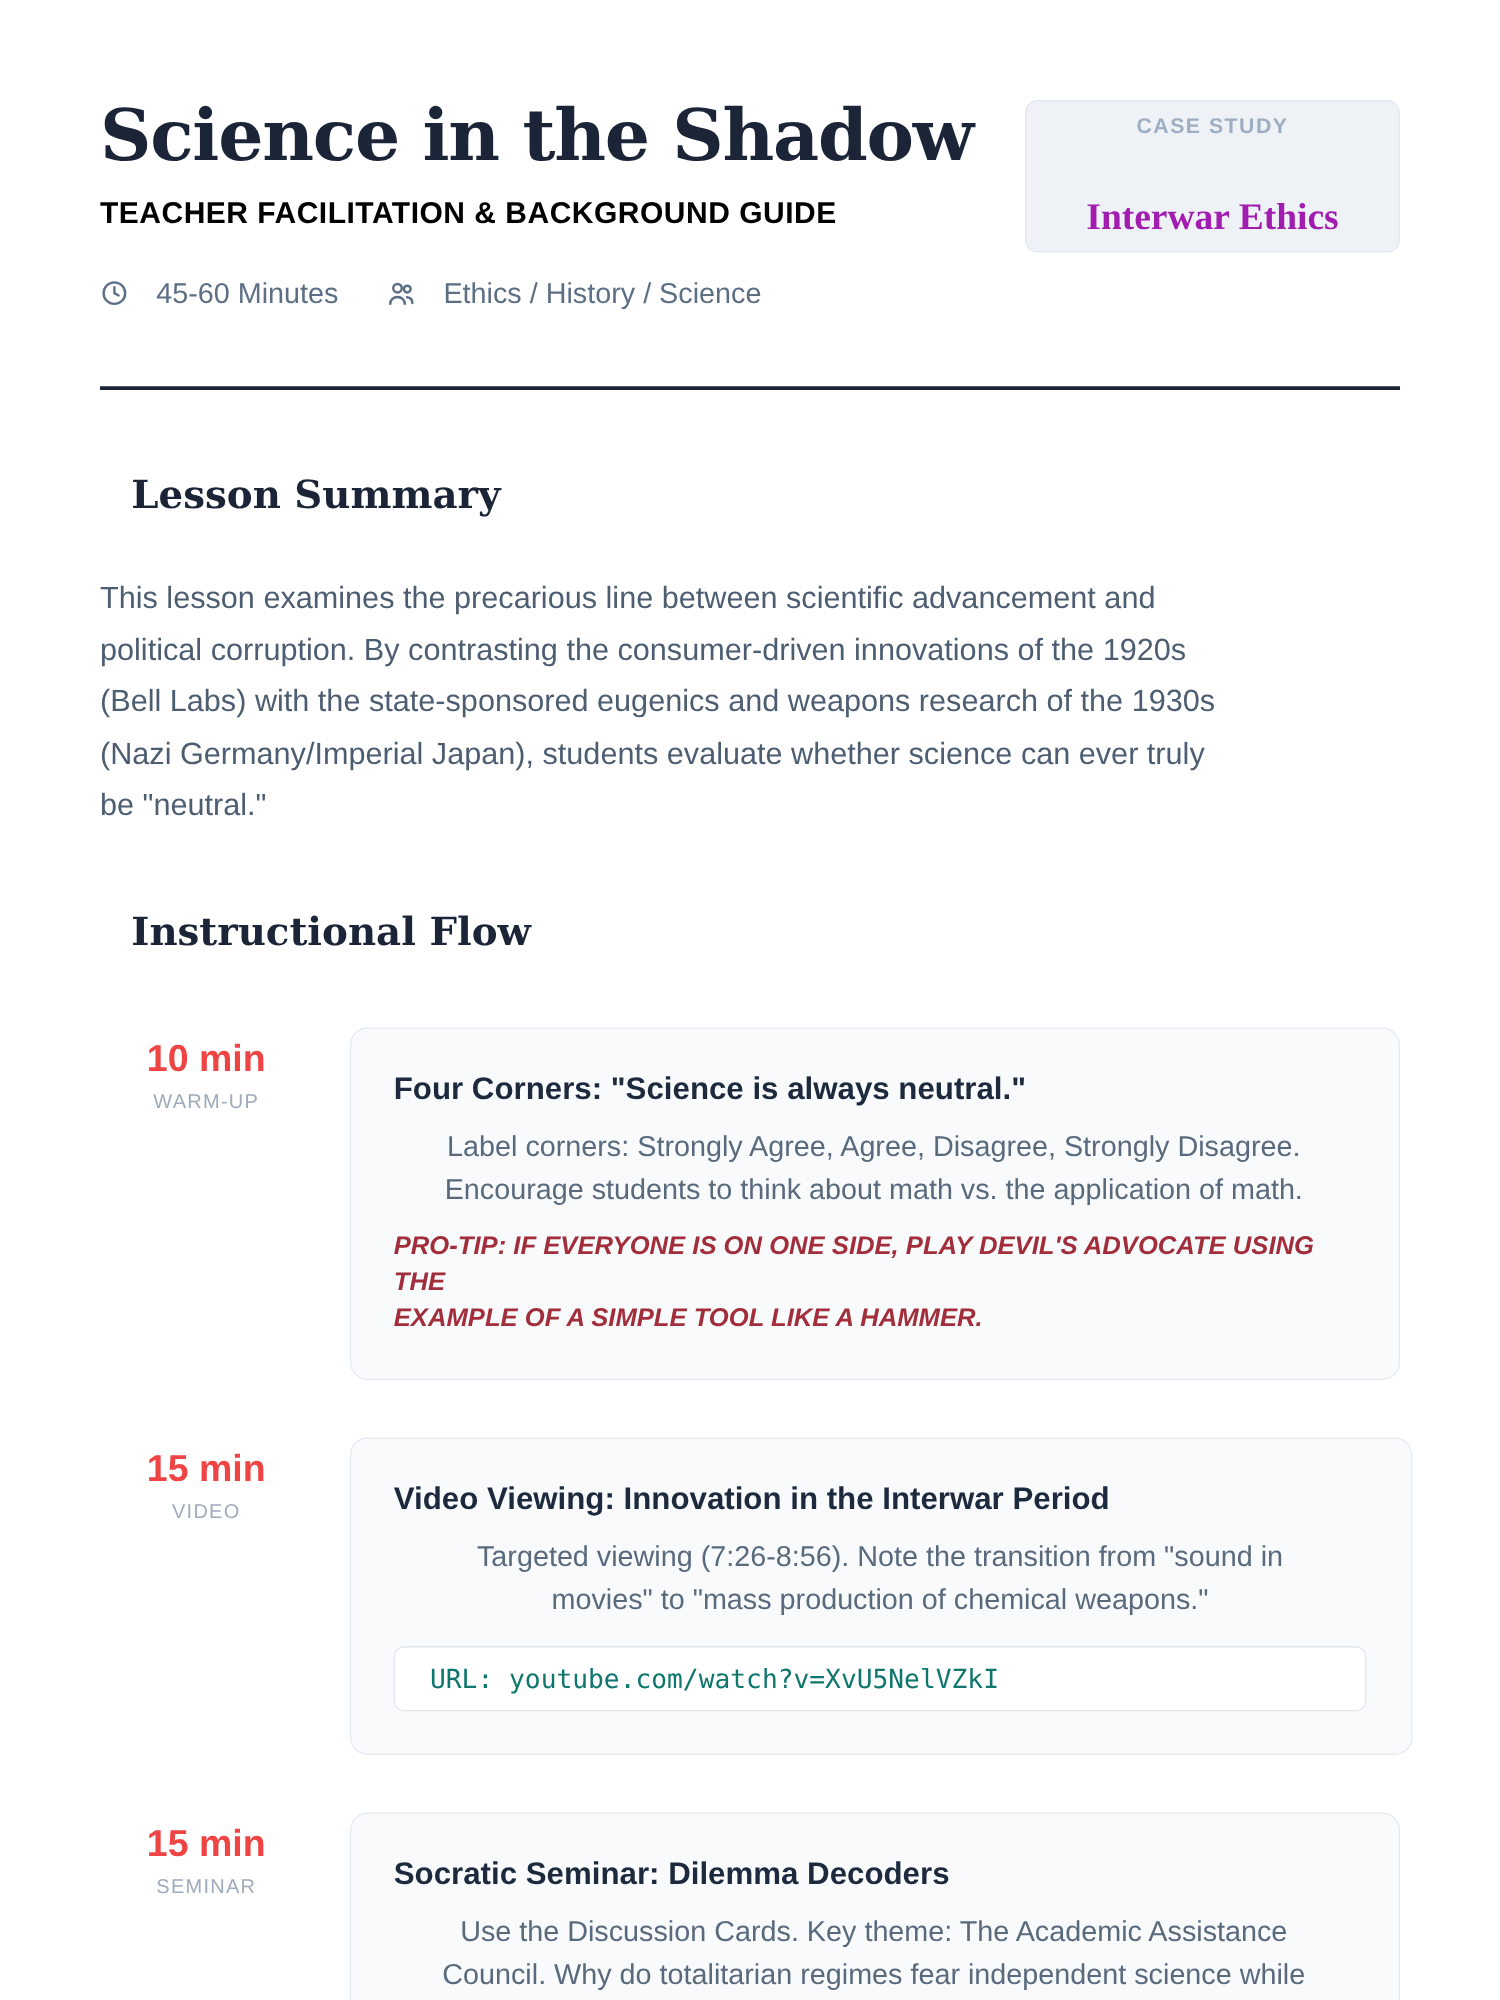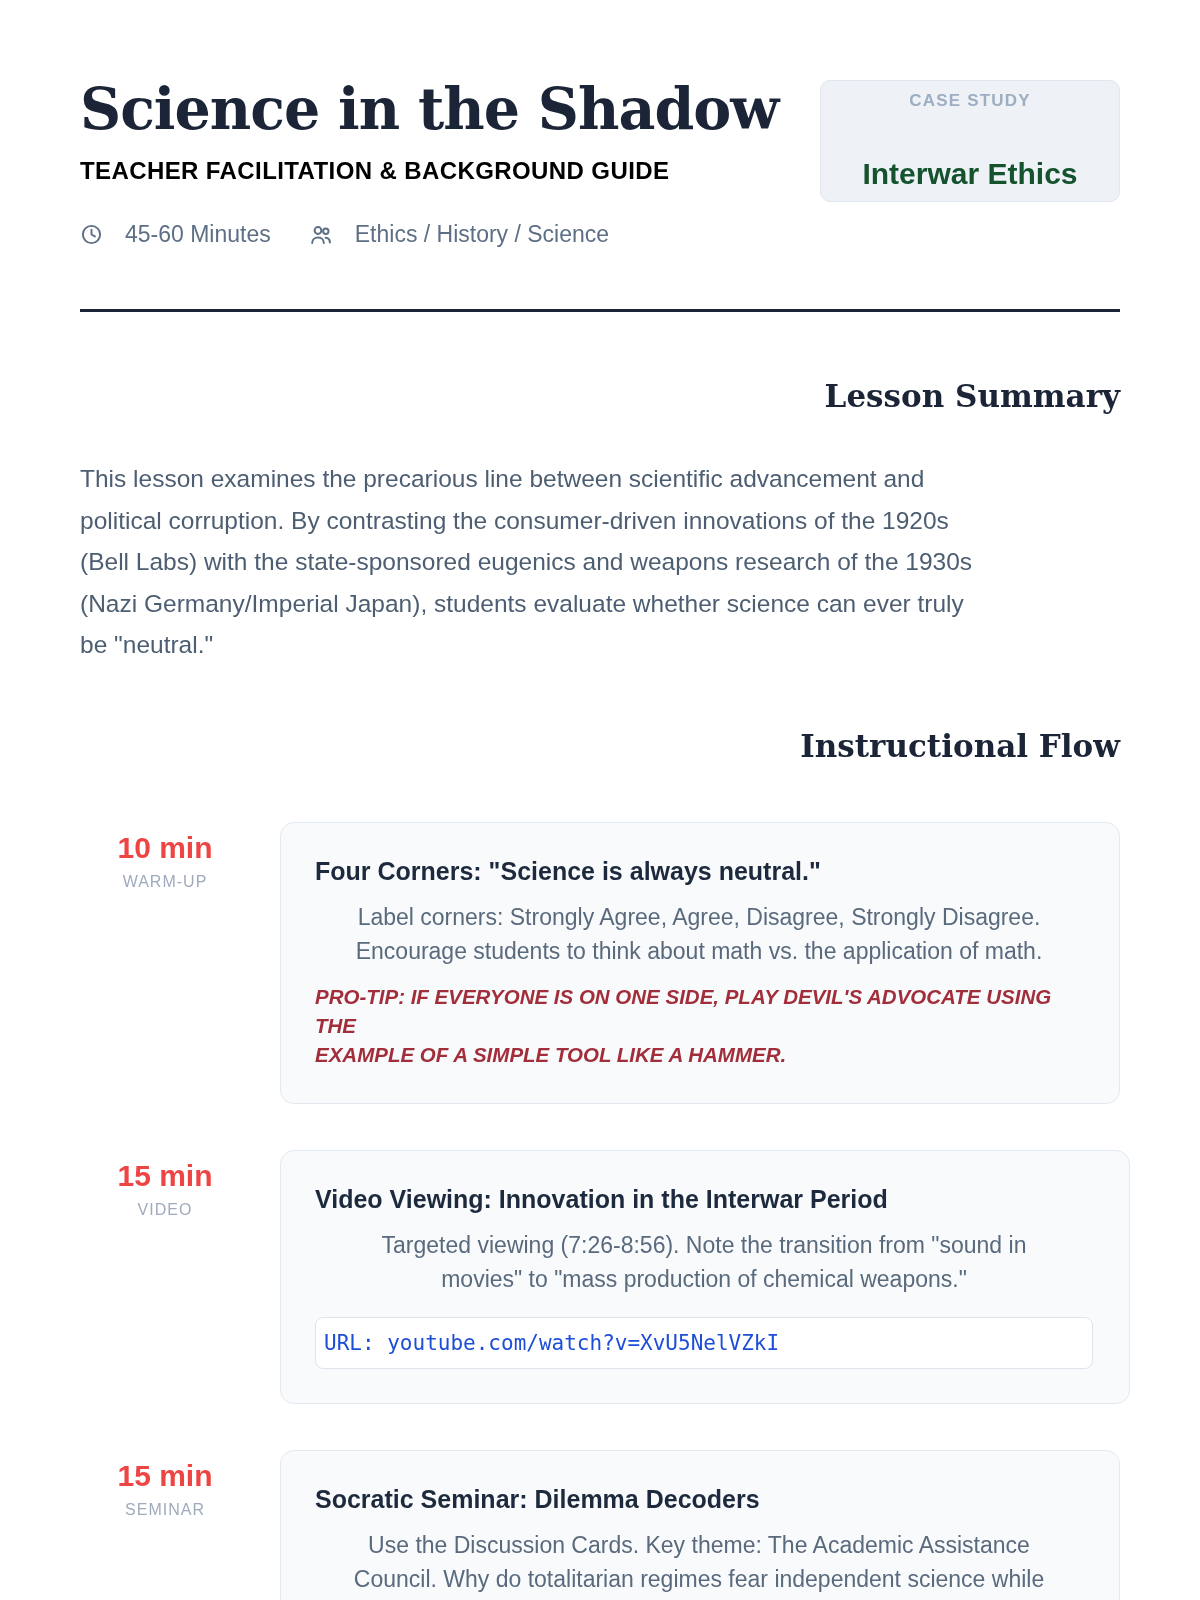--- a/index.html
+++ b/index.html
@@ -28,28 +28,28 @@
   .meta-item svg { display: block; }
 
   .badge {
     width: 300px; height: 122px; margin-top: 0;
     background: #eef2f7; border: 1px solid #e1e7ef; border-radius: 10px;
     display: flex; flex-direction: column; align-items: center; justify-content: center; gap: 40px;
   }
   .badge-label { font-size: 17px; font-weight: bold; letter-spacing: 1.2px; color: #9dadc2; }
   .badge-value {
     margin-top: 6px;
-    font-family: Liberation Sans, sans-serif; font-weight: bold;
-    font-size: 30px; color: #14532d;
+    font-family: Liberation Serif, serif; font-weight: bold;
+    font-size: 30px; color: #a21caf;
   }
 
   .divider { margin-top: 61px; border: none; height: 3px; background: #1b2537; }
 
   
-  .section-heading { margin-top: 62px; display: flex; align-items: flex-end; flex-direction: column; }
+  .section-heading { margin-top: 62px; display: flex; align-items: center; }
   .section-heading .accent-bar { width: 7px; background: #bf1f2c; margin-right: 18px; }
   .section-heading h2 {
     font-family: "DejaVu Serif", serif; font-weight: bold;
     font-size: 31px; line-height: 44px; color: #1b2537;
   }
   .flow-heading { margin-top: 58px; }
 
   .summary-text {
     margin-top: 40px; width: 1030px;
     font-size: 24.5px; line-height: 41.5px; color: #4d5e72;
@@ -74,23 +74,23 @@
     text-align: center;
   }
   .step-protip {
     margin-top: 14px; font-size: 20.5px; line-height: 29px;
     font-weight: bold; font-style: italic; color: #a12e3a;
     white-space: pre-line;
   }
   .url-box {
     margin-top: 21px; width: 778px;
     background: #ffffff; border: 1px solid #dde4ec; border-radius: 8px;
-    padding: 13px 8px;
+    padding: 13px 28px;
     font-family: "DejaVu Sans Mono", monospace;
-    font-size: 21px; color: #1d4ed8; white-space: nowrap; overflow: hidden;
+    font-size: 21px; color: #0f766e; white-space: nowrap; overflow: hidden;
   }
 </style>
 </head>
 <body>
 
 <div class="page">
 
   <header class="header">
     <div class="header-left">
       <h1 class="title">Science in the Shadow</h1>

